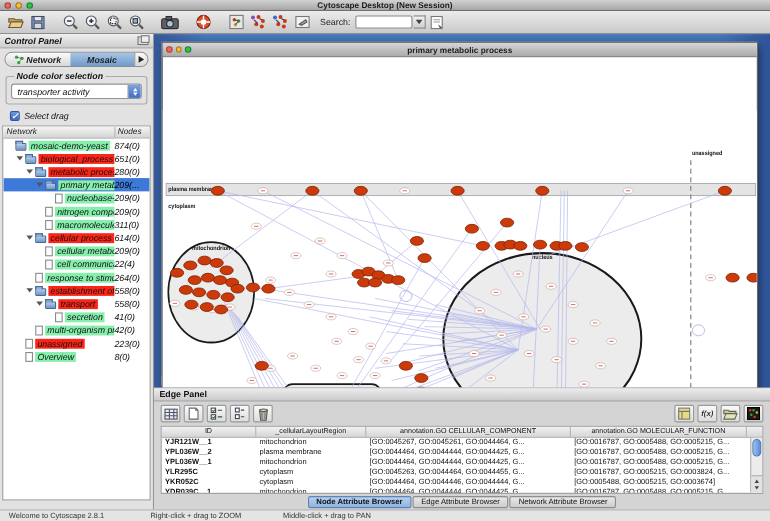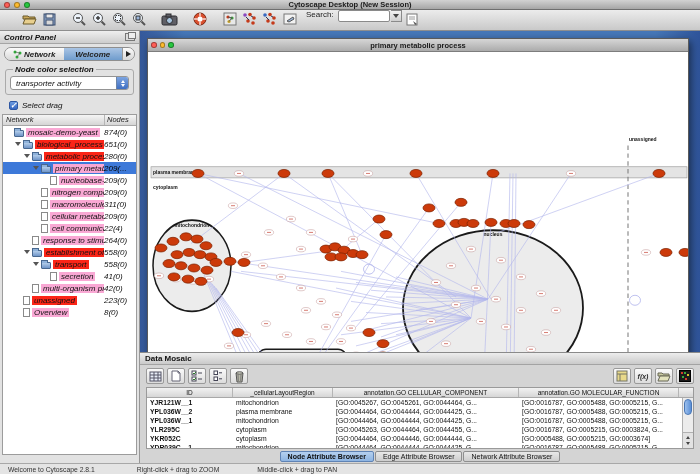--- a/index.html
+++ b/index.html
@@ -4,21 +4,21 @@
 <style>
 *{margin:0;padding:0;box-sizing:border-box;}
 html,body{width:700px;height:474px;overflow:hidden;}
 body{font-family:"Liberation Sans",sans-serif;background:#e8e8e8;font-size:8px;color:#111;}
 
 .titlebar{height:10px;background:linear-gradient(#d2d2d2,#a6a6a6);border-bottom:1px solid #6f6f6f;position:relative;display:flex;align-items:center;text-decoration:underline;}
 .tl{width:6px;height:6px;border-radius:50%;margin-left:4px;border:1px solid rgba(0,0,0,.35);flex:none;}
 .tl.r{background:#ff5f57;}.tl.y{background:#febc2e;}.tl.g{background:#28c840;}
 .wtitle{position:absolute;left:0;right:0;text-align:center;font-size:7.5px;font-weight:bold;color:#1a1a1a;}
 
-.toolbar{height:21px;background:linear-gradient(#ececec,#c9c9c9);border-bottom:1px solid #8e8e8e;display:flex;padding:0 20px;gap:1px;}
+.toolbar{height:21px;background:linear-gradient(#ececec,#c9c9c9);border-bottom:1px solid #8e8e8e;display:flex;align-items:center;padding:0 5px;gap:1px;}
 .tbtn{width:19px;height:18px;display:flex;align-items:center;justify-content:center;flex:none;}
 .tsep{width:9px;flex:none;}
 .searchlbl{font-size:8px;margin:0 3px 0 6px;color:#222;}
 .searchbox{width:52px;height:12px;background:#fff;border:1px solid #8a8a8a;border-radius:2px;font-size:7px;padding:0 2px;}
 .searchdrop{width:11px;height:12px;background:linear-gradient(#f2f2f2,#cfcfcf);border:1px solid #8a8a8a;border-left:none;display:flex;align-items:center;justify-content:center;}
 .dar{width:0;height:0;border-left:3px solid transparent;border-right:3px solid transparent;border-top:4px solid #444;}
 
 .main{display:flex;height:432px;}
 .right{flex:1;display:flex;flex-direction:column;min-width:0;}
 
@@ -49,21 +49,21 @@
 #tree{flex:1;overflow:hidden;}
 .trow{display:flex;align-items:center;height:12px;position:relative;padding-left:3px;overflow:hidden;}
 .trow.sel{background:#3d79d9;}
 .ind{flex:none;}
 .arr{width:0;height:0;border-left:3.5px solid transparent;border-right:3.5px solid transparent;border-top:4.5px solid #555;margin-right:2px;flex:none;}
 .arr.hid{visibility:hidden;}
 .fold{width:10px;height:7px;background:linear-gradient(#b3cdea,#6f95c8);border:1px solid #48688f;border-radius:1px;position:relative;margin-right:2px;flex:none;margin-top:2px;}
 .fold::before{content:'';position:absolute;top:-3px;left:-1px;width:5px;height:2px;background:#8fb2da;border:1px solid #48688f;border-bottom:none;}
 .filei{width:7px;height:9px;background:#fff;border:1px solid #8a8a8a;margin-right:2px;flex:none;}
 .tlabel{font-size:8px;padding:0 2px;white-space:nowrap;}
-.tlabel.green{background:#f9a8d4;}
+.tlabel.green{background:#86efac;}
 .tlabel.red{background:#fb2517;}
 .tnodes{position:absolute;left:101px;top:0;height:100%;width:36px;font-size:8px;background:#fff;display:flex;align-items:center;}
 .trow.sel .tnodes{background:#3d79d9;color:#000;}
 
 .mdi{height:321px;background:linear-gradient(90deg,#35599b,#4677b8 8%,#4677b8 92%,#2f549a);position:relative;overflow:hidden;}
 .mdistrip{position:absolute;left:7px;right:11px;bottom:2px;height:8px;background:#d8d8d8;border:1px solid #9a9a9a;overflow:hidden;}
 .logobit{position:absolute;top:0;height:8px;background:#3c3c3c;}
 .bluebit{position:absolute;top:0;height:8px;width:18px;background:#4677b8;border:1px solid #2c4f8e;}
 .scribble{position:absolute;top:3px;height:1px;background:#b7baea;}
 .netwin{position:absolute;left:7px;top:7px;width:542px;height:389px;background:#fff;border:1px solid #5a5a5a;box-shadow:2px 3px 8px rgba(0,0,0,.55);display:flex;flex-direction:column;gap:48px;}
@@ -244,21 +244,21 @@
           <svg class="netminiicon" viewBox="0 0 9 9">
               <circle cx="2" cy="2" r="1.5" fill="#2fae3a"></circle>
               <circle cx="7" cy="3" r="1.5" fill="#2fae3a"></circle>
               <circle cx="4" cy="7" r="1.5" fill="#2fae3a"></circle>
               <line x1="2" y1="2" x2="7" y2="3" stroke="#555" stroke-width=".6"></line>
               <line x1="4" y1="7" x2="7" y2="3" stroke="#555" stroke-width=".6"></line>
             </svg>
           <span>Network</span>
         </span>
         <span class="cptab sel">
-          <span>Welcome</span>
+          <span>Mosaic</span>
         </span>
         <span class="cptab-arrow">
             <span class="rar"></span>
           </span>
       </div>
       <div class="groupbox">
         <span class="grouplabel">Node color selection</span>
         <div class="combo">
           <span class="val">transporter activity</span>
           <span class="stepper">
@@ -318,20 +318,27 @@
               <span class="filei"></span>
               <span class="tlabel green">nitrogen compo</span>
               <span class="tnodes">209(0)</span>
             </div>
             <div class="trow">
               <span class="ind" style="width: 27px;"></span>
               <span class="arr hid"></span>
               <span class="filei"></span>
               <span class="tlabel green">macromolecule</span>
               <span class="tnodes">311(0)</span>
+            </div>
+            <div class="trow">
+              <span class="ind" style="width: 18px;"></span>
+              <span class="arr"></span>
+              <span class="fold"></span>
+              <span class="tlabel red">cellular process</span>
+              <span class="tnodes">614(0)</span>
             </div>
             <div class="trow">
               <span class="ind" style="width: 27px;"></span>
               <span class="arr hid"></span>
               <span class="filei"></span>
               <span class="tlabel green">cellular metabo</span>
               <span class="tnodes">209(0)</span>
             </div>
             <div class="trow">
               <span class="ind" style="width: 27px;"></span>
@@ -675,21 +682,21 @@
                 <ellipse cx="665" cy="188" rx="6" ry="3.6" fill="#cc3a0a" stroke="#7e2404" stroke-width="0.7"></ellipse>
                 <ellipse cx="684" cy="188" rx="6" ry="3.6" fill="#cc3a0a" stroke="#7e2404" stroke-width="0.7"></ellipse>
               </svg>
             <div class="grip"></div>
           </div>
         </div>
       </div>
 
       <div class="dpanel">
         <div class="dphead">
-          <b>Data Mosaic</b>
+          <b>Edge Panel</b>
         </div>
         <div class="dptools">
           <span class="dbtn">
               <svg class="ico" width="13" height="11" viewBox="0 0 13 11">
                 <rect x="1" y="1" width="11" height="9" fill="#e8eef8" stroke="#556"></rect>
                 <line x1="1" y1="4" x2="12" y2="4" stroke="#556"></line>
                 <line x1="1" y1="7" x2="12" y2="7" stroke="#556"></line>
                 <line x1="5" y1="1" x2="5" y2="10" stroke="#556"></line>
                 <line x1="9" y1="1" x2="9" y2="10" stroke="#556"></line>
               </svg>

